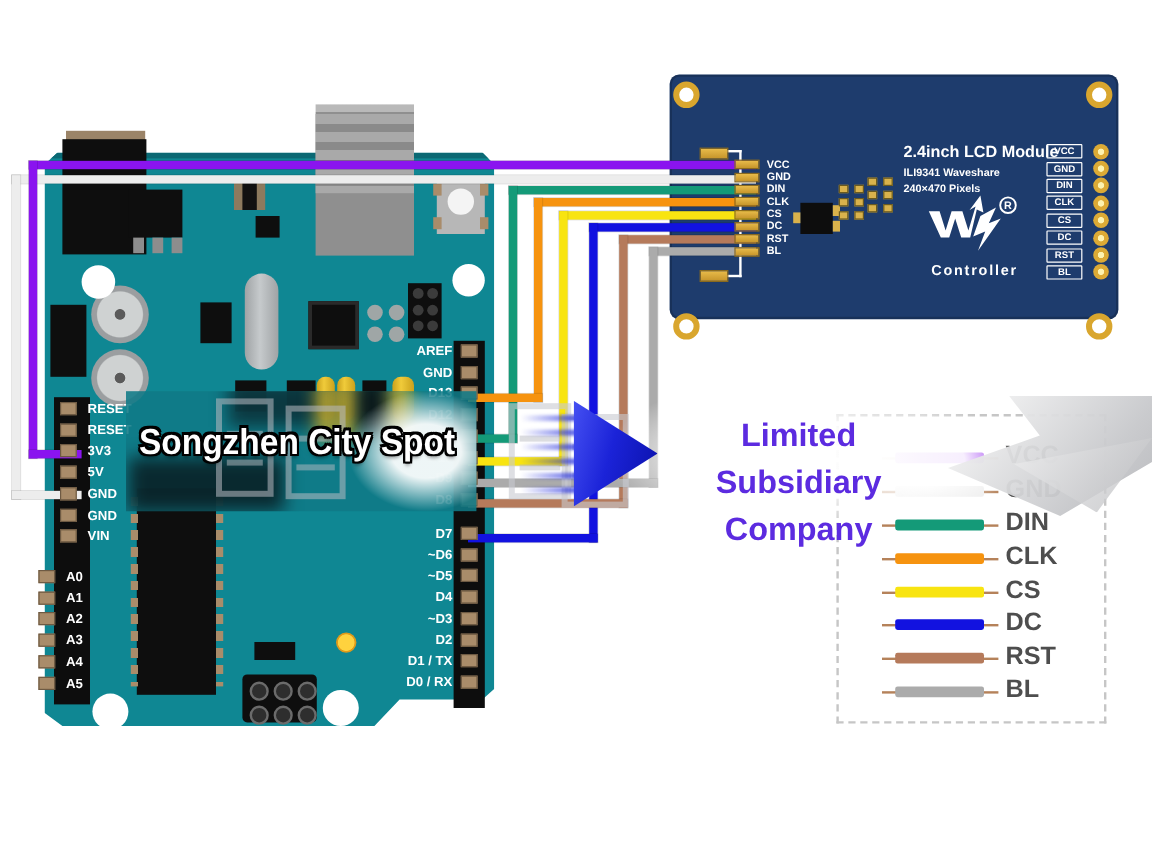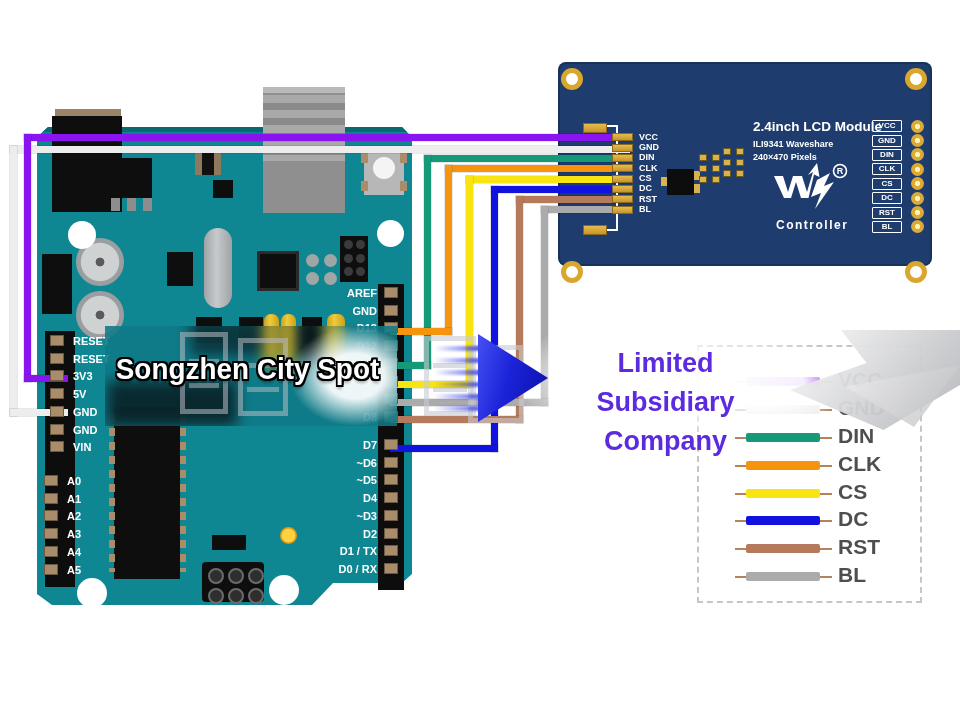--- a/index.html
+++ b/index.html
@@ -196,21 +196,21 @@
       </div>
       <div class="lrow">
         <span class="pad"></span>
         <span class="plabel">GND</span>
       </div>
       <div class="lrow">
         <span class="pad"></span>
         <span class="plabel">VIN</span>
       </div>
     </div>
-  <div class="pinrows" id="pins-analog" style="left:44px;top:475px;">
+  <div class="pinrows" id="pins-analog" style="left:32px;top:475px;">
       <div class="lrow">
         <span class="pad"></span>
         <span class="plabel">A0</span>
       </div>
       <div class="lrow">
         <span class="pad"></span>
         <span class="plabel">A1</span>
       </div>
       <div class="lrow">
         <span class="pad"></span>

